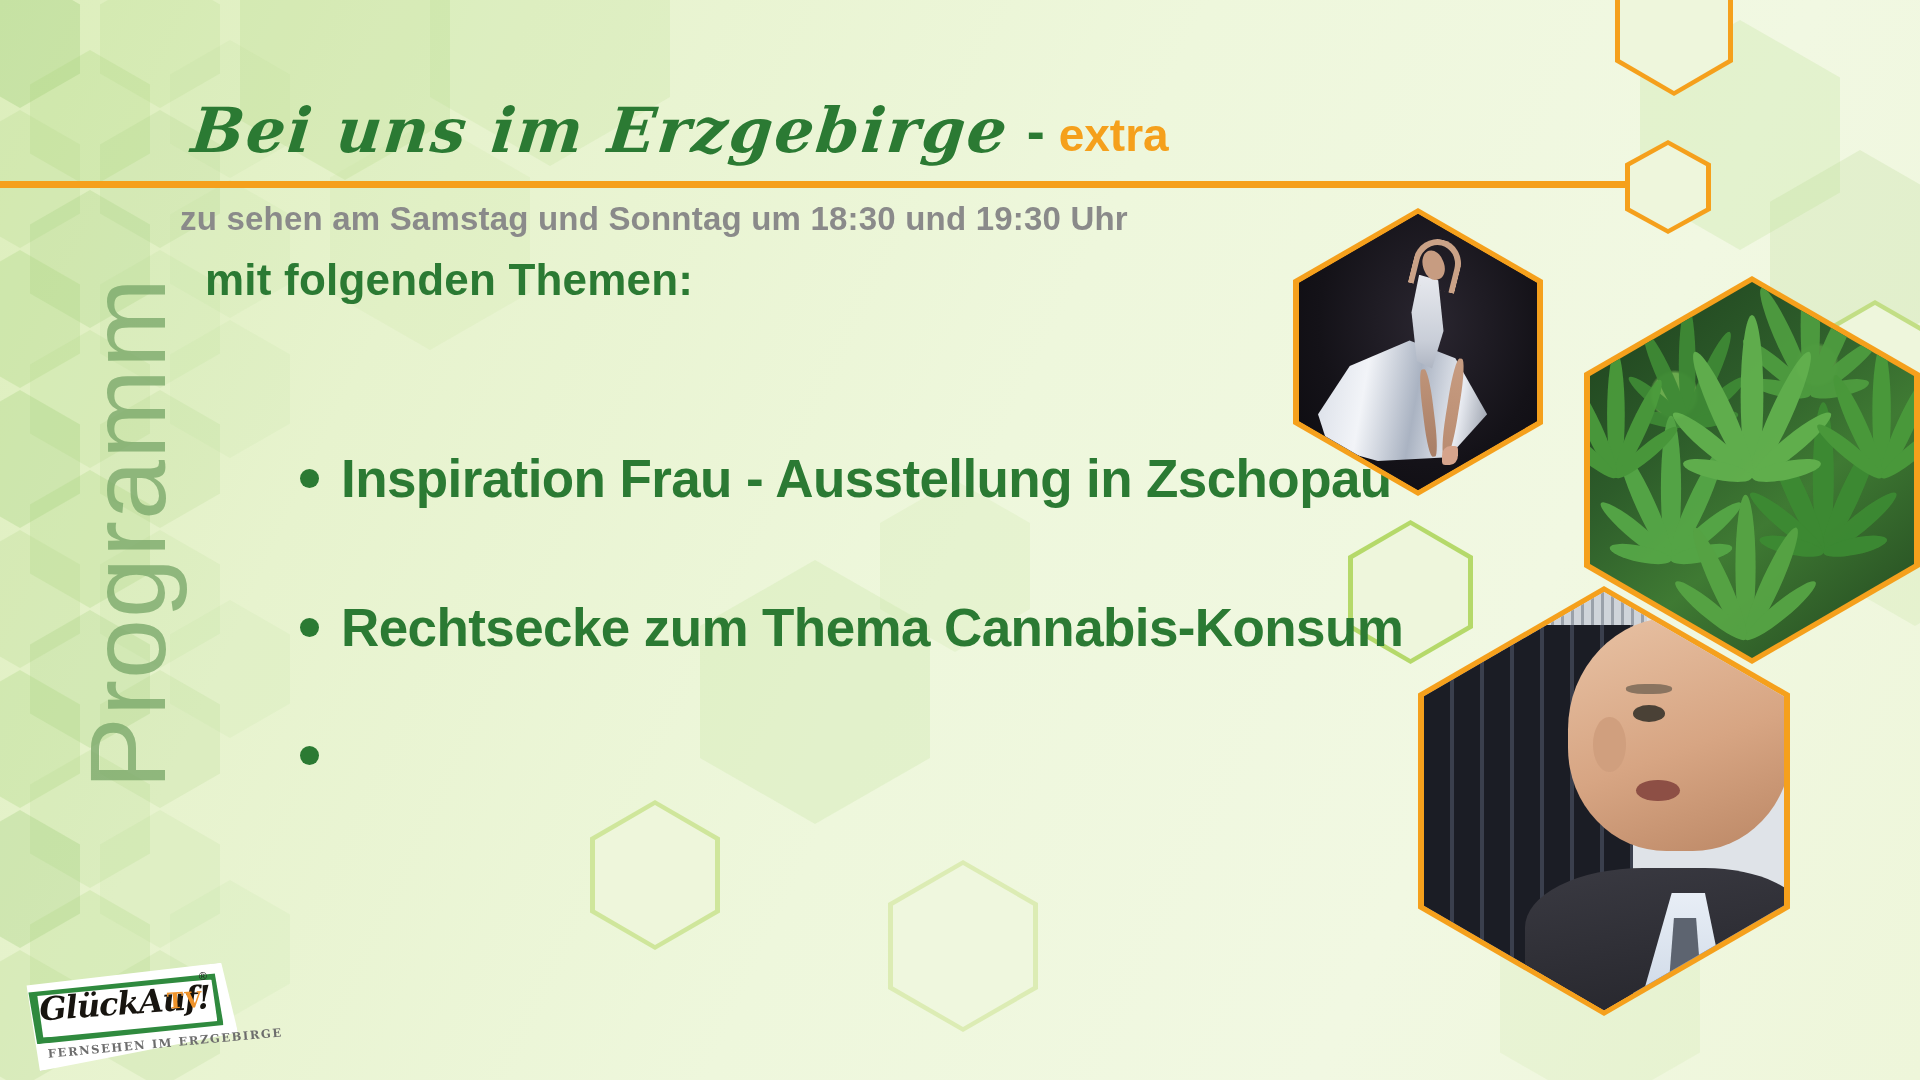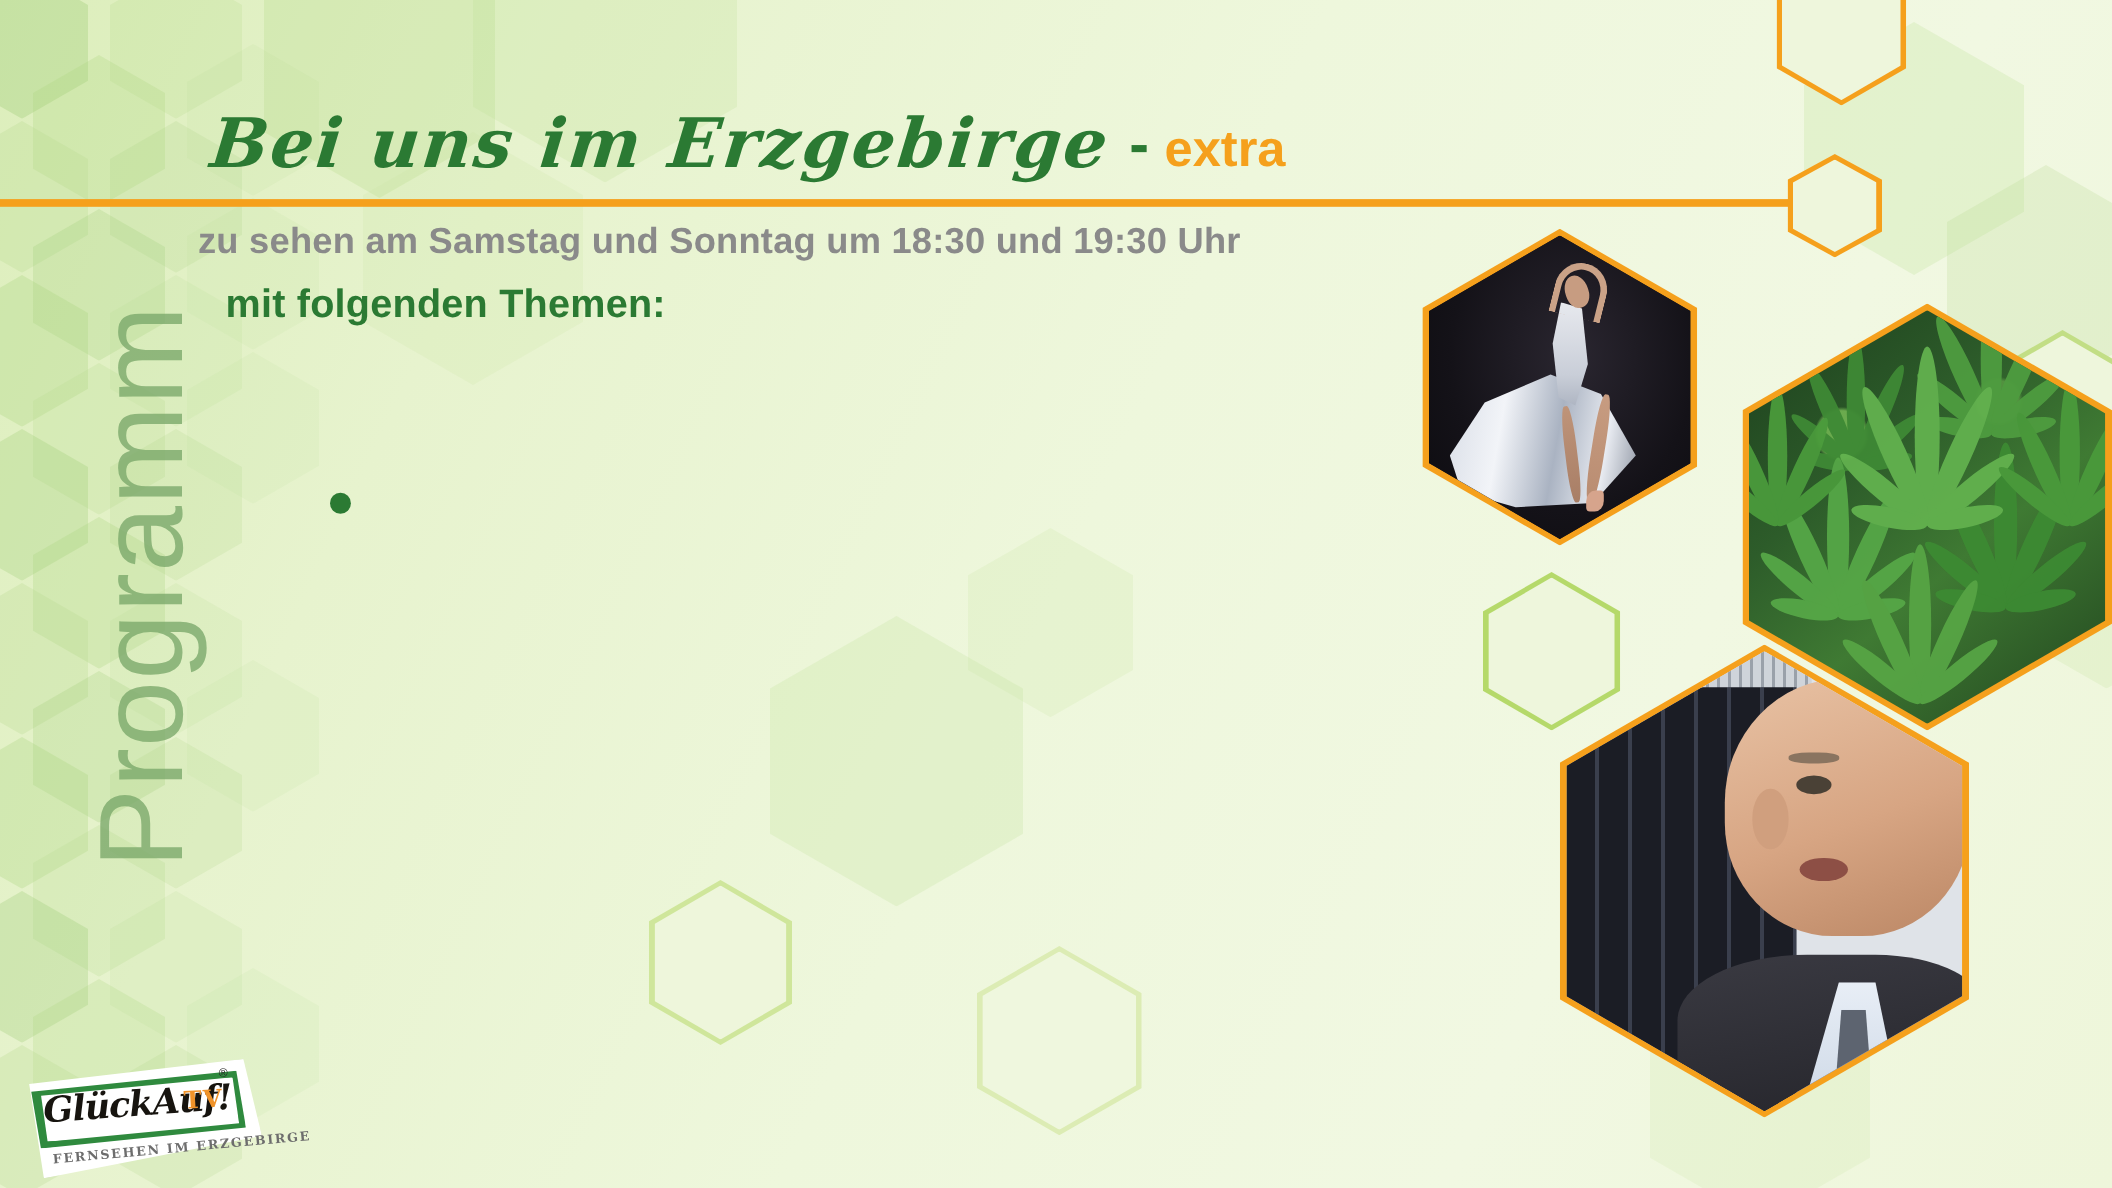--- a/index.html
+++ b/index.html
@@ -84,21 +84,21 @@
     width:86px; height:94px;
   }
 
   #subtitle{
     position:absolute; left:180px; top:200px;
     font-size:33px; font-weight:700; color:#8a8a8a;
     letter-spacing:.2px; white-space:nowrap;
   }
   #themen{
     position:absolute; left:205px; top:255px;
-    font-size:36px; font-weight:700; color:#2b7a33;
+    font-size:44px; font-weight:700; color:#2b7a33;
     letter-spacing:.2px; white-space:nowrap;
   }
 
   
   #topics{
     position:absolute; left:300px; top:448px;
     display:flex; flex-direction:column; gap:88px;
   }
   .topic{
     display:flex; align-items:center; gap:22px;
@@ -346,20 +346,28 @@
   <div id="rule-hex" class="hexring" style="background:#f5a01c;">
     <i style="background:#eef6dc"></i>
   </div>
 
   <div id="subtitle">zu sehen am Samstag und Sonntag um 18:30 und 19:30 Uhr</div>
   <div id="themen">mit folgenden Themen:</div>
 
   <div id="topics">
     <div class="topic">
       <span class="dot"></span>
+      <span>Inspiration Frau - Ausstellung in Zschopau</span>
+    </div>
+    <div class="topic">
+      <span class="dot"></span>
+      <span>Rechtsecke zum Thema Cannabis-Konsum</span>
+    </div>
+    <div class="topic">
+      <span class="dot"></span>
     </div>
   </div>
 
   <div id="hex-ballerina" class="photohex">
     <div class="inner">
       <div class="ball-bg"></div>
       <div class="ball-skirt"></div>
       <div class="ball-body"></div>
       <div class="ball-leg"></div>
       <div class="ball-leg2"></div>

